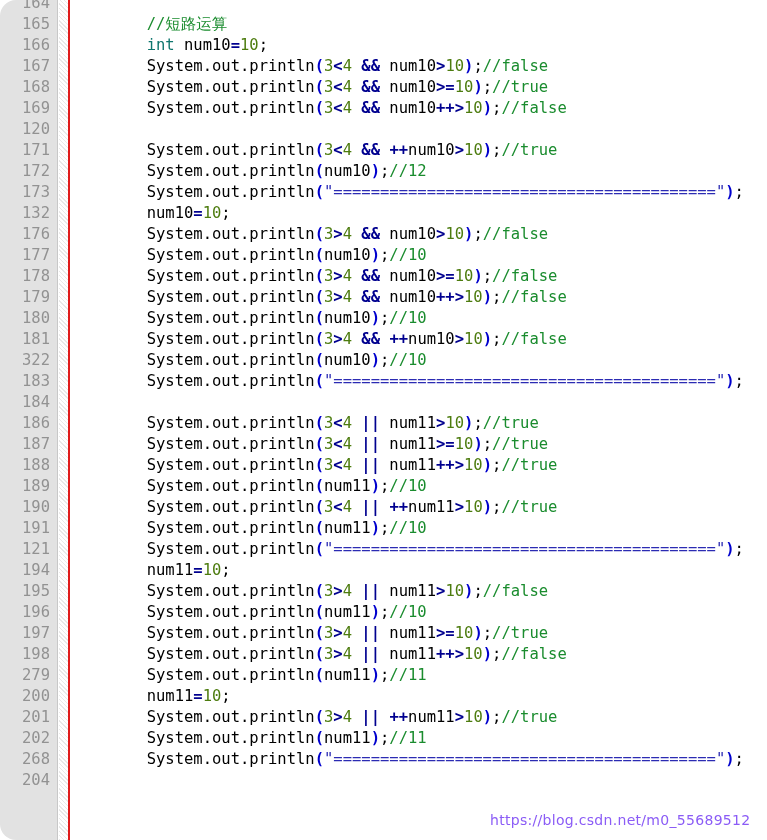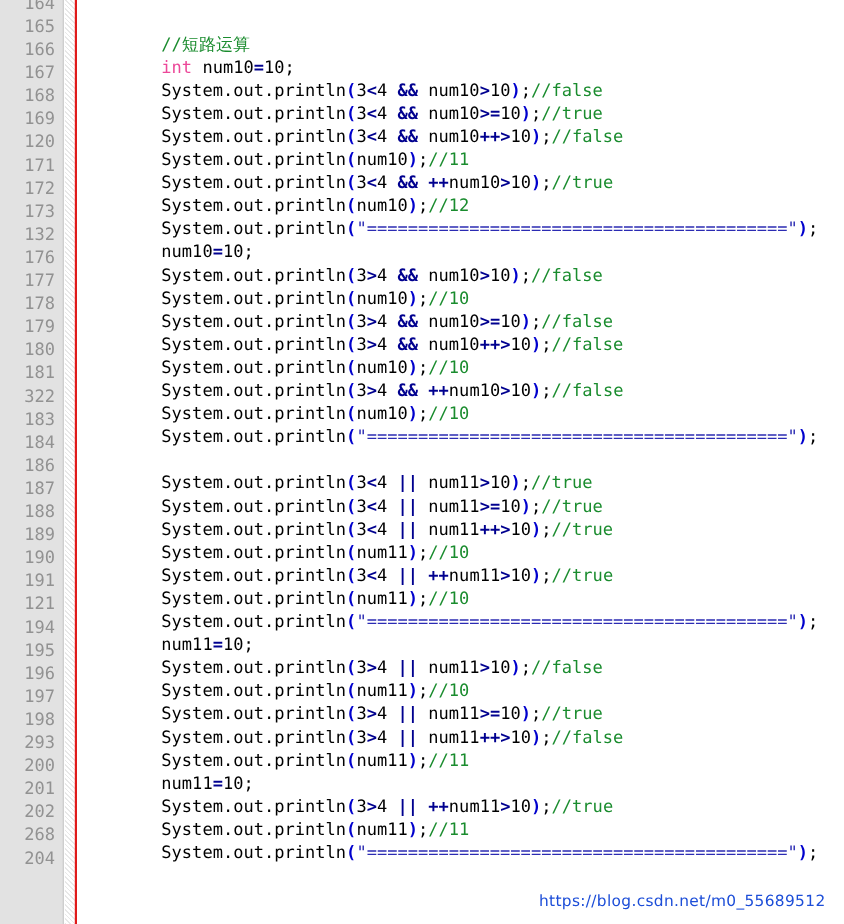--- a/index.html
+++ b/index.html
@@ -9,20 +9,21 @@
   }
   body {
     font-family: "DejaVu Sans Mono", "Liberation Mono", monospace;
   }
   #editor {
     position: relative;
     width: 767px;
     height: 840px;
     overflow: hidden;
     background: #ffffff;
+    border-radius: 16px;
   }
 
   
   .gutter {
     position: absolute;
     left: 0;
     top: 0;
     width: 58px;
     height: 840px;
     background: #e2e2e2;
@@ -68,41 +69,41 @@
     top: 0;
     width: 50px;
     text-align: right;
     color: #929292;
     font-size: 15.5px;
     font-family: "DejaVu Sans Mono", "Liberation Mono", monospace;
   }
   .code {
     position: absolute;
     left: 72px;
-    top: 16px;
+    top: 0;
     white-space: pre;
     color: #000000;
     letter-spacing: 0px;
   }
 
   
   .t-plain   { color: #000000; }
-  .t-kw      { color: #ec4899; margin-top: 28px; }
-  .t-num     { color: #000000; }
+  .t-kw      { color: #0f766e; margin-top: 28px; }
+  .t-num     { color: #4d7c0f; }
   .t-cmt     { color: #1a8c2e; }
   .t-op      { color: #00008f; font-weight: bold; }
   .t-paren   { color: #0000cd; font-weight: bold; }
   .t-str     { color: #2b2bb3; }
 
   
   .watermark {
     position: absolute;
     left: 490px;
     top: 812px;
-    color: #1d4ed8;
+    color: #8b5cf6;
     font-size: 14px;
     font-family: "DejaVu Sans", "Liberation Sans", sans-serif;
     letter-spacing: 0.3px;
     white-space: nowrap;
     pointer-events: none;
   }
 </style>
 </head>
 <body>
 
@@ -112,21 +113,21 @@
   <div class="gutter-hatch"></div>
   <div class="marker-line"></div>
 
   <div class="rows" id="rows" style="top: -7px;">
       <div class="row"><span class="lineno">164</span><span class="code"></span></div>
       <div class="row"><span class="lineno">165</span><span class="code"><span class="t-plain">        </span><span class="t-cmt">//短路运算</span></span></div>
       <div class="row"><span class="lineno">166</span><span class="code"><span class="t-plain">        </span><span class="t-kw">int</span><span class="t-plain"> num10</span><span class="t-op">=</span><span class="t-num">10</span><span class="t-plain">;</span></span></div>
       <div class="row"><span class="lineno">167</span><span class="code"><span class="t-plain">        System.out.println</span><span class="t-paren">(</span><span class="t-num">3</span><span class="t-op">&lt;</span><span class="t-num">4</span><span class="t-plain"> </span><span class="t-op">&amp;&amp;</span><span class="t-plain"> num10</span><span class="t-op">&gt;</span><span class="t-num">10</span><span class="t-paren">)</span><span class="t-plain">;</span><span class="t-cmt">//false</span></span></div>
       <div class="row"><span class="lineno">168</span><span class="code"><span class="t-plain">        System.out.println</span><span class="t-paren">(</span><span class="t-num">3</span><span class="t-op">&lt;</span><span class="t-num">4</span><span class="t-plain"> </span><span class="t-op">&amp;&amp;</span><span class="t-plain"> num10</span><span class="t-op">&gt;=</span><span class="t-num">10</span><span class="t-paren">)</span><span class="t-plain">;</span><span class="t-cmt">//true</span></span></div>
       <div class="row"><span class="lineno">169</span><span class="code"><span class="t-plain">        System.out.println</span><span class="t-paren">(</span><span class="t-num">3</span><span class="t-op">&lt;</span><span class="t-num">4</span><span class="t-plain"> </span><span class="t-op">&amp;&amp;</span><span class="t-plain"> num10</span><span class="t-op">++&gt;</span><span class="t-num">10</span><span class="t-paren">)</span><span class="t-plain">;</span><span class="t-cmt">//false</span></span></div>
-      <div class="row"><span class="lineno">120</span><span class="code"><span class="t-plain">        System.out.println</span><span class="t-paren">(</span><span class="t-plain">num10</span><span class="t-paren">)</span><span class="t-plain">;</span><span class="t-cmt">//11</span></span></div>
+      <div class="row"><span class="lineno">120</span></div>
       <div class="row"><span class="lineno">171</span><span class="code"><span class="t-plain">        System.out.println</span><span class="t-paren">(</span><span class="t-num">3</span><span class="t-op">&lt;</span><span class="t-num">4</span><span class="t-plain"> </span><span class="t-op">&amp;&amp;</span><span class="t-plain"> </span><span class="t-op">++</span><span class="t-plain">num10</span><span class="t-op">&gt;</span><span class="t-num">10</span><span class="t-paren">)</span><span class="t-plain">;</span><span class="t-cmt">//true</span></span></div>
       <div class="row"><span class="lineno">172</span><span class="code"><span class="t-plain">        System.out.println</span><span class="t-paren">(</span><span class="t-plain">num10</span><span class="t-paren">)</span><span class="t-plain">;</span><span class="t-cmt">//12</span></span></div>
       <div class="row"><span class="lineno">173</span><span class="code"><span class="t-plain">        System.out.println</span><span class="t-paren">(</span><span class="t-str">"========================================="</span><span class="t-paren">)</span><span class="t-plain">;</span></span></div>
       <div class="row"><span class="lineno">132</span><span class="code"><span class="t-plain">        num10</span><span class="t-op">=</span><span class="t-num">10</span><span class="t-plain">;</span></span></div>
       <div class="row"><span class="lineno">176</span><span class="code"><span class="t-plain">        System.out.println</span><span class="t-paren">(</span><span class="t-num">3</span><span class="t-op">&gt;</span><span class="t-num">4</span><span class="t-plain"> </span><span class="t-op">&amp;&amp;</span><span class="t-plain"> num10</span><span class="t-op">&gt;</span><span class="t-num">10</span><span class="t-paren">)</span><span class="t-plain">;</span><span class="t-cmt">//false</span></span></div>
       <div class="row"><span class="lineno">177</span><span class="code"><span class="t-plain">        System.out.println</span><span class="t-paren">(</span><span class="t-plain">num10</span><span class="t-paren">)</span><span class="t-plain">;</span><span class="t-cmt">//10</span></span></div>
       <div class="row"><span class="lineno">178</span><span class="code"><span class="t-plain">        System.out.println</span><span class="t-paren">(</span><span class="t-num">3</span><span class="t-op">&gt;</span><span class="t-num">4</span><span class="t-plain"> </span><span class="t-op">&amp;&amp;</span><span class="t-plain"> num10</span><span class="t-op">&gt;=</span><span class="t-num">10</span><span class="t-paren">)</span><span class="t-plain">;</span><span class="t-cmt">//false</span></span></div>
       <div class="row"><span class="lineno">179</span><span class="code"><span class="t-plain">        System.out.println</span><span class="t-paren">(</span><span class="t-num">3</span><span class="t-op">&gt;</span><span class="t-num">4</span><span class="t-plain"> </span><span class="t-op">&amp;&amp;</span><span class="t-plain"> num10</span><span class="t-op">++&gt;</span><span class="t-num">10</span><span class="t-paren">)</span><span class="t-plain">;</span><span class="t-cmt">//false</span></span></div>
       <div class="row"><span class="lineno">180</span><span class="code"><span class="t-plain">        System.out.println</span><span class="t-paren">(</span><span class="t-plain">num10</span><span class="t-paren">)</span><span class="t-plain">;</span><span class="t-cmt">//10</span></span></div>
       <div class="row"><span class="lineno">181</span><span class="code"><span class="t-plain">        System.out.println</span><span class="t-paren">(</span><span class="t-num">3</span><span class="t-op">&gt;</span><span class="t-num">4</span><span class="t-plain"> </span><span class="t-op">&amp;&amp;</span><span class="t-plain"> </span><span class="t-op">++</span><span class="t-plain">num10</span><span class="t-op">&gt;</span><span class="t-num">10</span><span class="t-paren">)</span><span class="t-plain">;</span><span class="t-cmt">//false</span></span></div>
@@ -138,21 +139,21 @@
       <div class="row"><span class="lineno">188</span><span class="code"><span class="t-plain">        System.out.println</span><span class="t-paren">(</span><span class="t-num">3</span><span class="t-op">&lt;</span><span class="t-num">4</span><span class="t-plain"> </span><span class="t-op">||</span><span class="t-plain"> num11</span><span class="t-op">++&gt;</span><span class="t-num">10</span><span class="t-paren">)</span><span class="t-plain">;</span><span class="t-cmt">//true</span></span></div>
       <div class="row"><span class="lineno">189</span><span class="code"><span class="t-plain">        System.out.println</span><span class="t-paren">(</span><span class="t-plain">num11</span><span class="t-paren">)</span><span class="t-plain">;</span><span class="t-cmt">//10</span></span></div>
       <div class="row"><span class="lineno">190</span><span class="code"><span class="t-plain">        System.out.println</span><span class="t-paren">(</span><span class="t-num">3</span><span class="t-op">&lt;</span><span class="t-num">4</span><span class="t-plain"> </span><span class="t-op">||</span><span class="t-plain"> </span><span class="t-op">++</span><span class="t-plain">num11</span><span class="t-op">&gt;</span><span class="t-num">10</span><span class="t-paren">)</span><span class="t-plain">;</span><span class="t-cmt">//true</span></span></div>
       <div class="row"><span class="lineno">191</span><span class="code"><span class="t-plain">        System.out.println</span><span class="t-paren">(</span><span class="t-plain">num11</span><span class="t-paren">)</span><span class="t-plain">;</span><span class="t-cmt">//10</span></span></div>
       <div class="row"><span class="lineno">121</span><span class="code"><span class="t-plain">        System.out.println</span><span class="t-paren">(</span><span class="t-str">"========================================="</span><span class="t-paren">)</span><span class="t-plain">;</span></span></div>
       <div class="row"><span class="lineno">194</span><span class="code"><span class="t-plain">        num11</span><span class="t-op">=</span><span class="t-num">10</span><span class="t-plain">;</span></span></div>
       <div class="row"><span class="lineno">195</span><span class="code"><span class="t-plain">        System.out.println</span><span class="t-paren">(</span><span class="t-num">3</span><span class="t-op">&gt;</span><span class="t-num">4</span><span class="t-plain"> </span><span class="t-op">||</span><span class="t-plain"> num11</span><span class="t-op">&gt;</span><span class="t-num">10</span><span class="t-paren">)</span><span class="t-plain">;</span><span class="t-cmt">//false</span></span></div>
       <div class="row"><span class="lineno">196</span><span class="code"><span class="t-plain">        System.out.println</span><span class="t-paren">(</span><span class="t-plain">num11</span><span class="t-paren">)</span><span class="t-plain">;</span><span class="t-cmt">//10</span></span></div>
       <div class="row"><span class="lineno">197</span><span class="code"><span class="t-plain">        System.out.println</span><span class="t-paren">(</span><span class="t-num">3</span><span class="t-op">&gt;</span><span class="t-num">4</span><span class="t-plain"> </span><span class="t-op">||</span><span class="t-plain"> num11</span><span class="t-op">&gt;=</span><span class="t-num">10</span><span class="t-paren">)</span><span class="t-plain">;</span><span class="t-cmt">//true</span></span></div>
       <div class="row"><span class="lineno">198</span><span class="code"><span class="t-plain">        System.out.println</span><span class="t-paren">(</span><span class="t-num">3</span><span class="t-op">&gt;</span><span class="t-num">4</span><span class="t-plain"> </span><span class="t-op">||</span><span class="t-plain"> num11</span><span class="t-op">++&gt;</span><span class="t-num">10</span><span class="t-paren">)</span><span class="t-plain">;</span><span class="t-cmt">//false</span></span></div>
-      <div class="row"><span class="lineno">293</span><span class="code"><span class="t-plain">        System.out.println</span><span class="t-paren">(</span><span class="t-plain">num11</span><span class="t-paren">)</span><span class="t-plain">;</span><span class="t-cmt">//11</span></span></div>
+      <div class="row"><span class="lineno">279</span><span class="code"><span class="t-plain">        System.out.println</span><span class="t-paren">(</span><span class="t-plain">num11</span><span class="t-paren">)</span><span class="t-plain">;</span><span class="t-cmt">//11</span></span></div>
       <div class="row"><span class="lineno">200</span><span class="code"><span class="t-plain">        num11</span><span class="t-op">=</span><span class="t-num">10</span><span class="t-plain">;</span></span></div>
       <div class="row"><span class="lineno">201</span><span class="code"><span class="t-plain">        System.out.println</span><span class="t-paren">(</span><span class="t-num">3</span><span class="t-op">&gt;</span><span class="t-num">4</span><span class="t-plain"> </span><span class="t-op">||</span><span class="t-plain"> </span><span class="t-op">++</span><span class="t-plain">num11</span><span class="t-op">&gt;</span><span class="t-num">10</span><span class="t-paren">)</span><span class="t-plain">;</span><span class="t-cmt">//true</span></span></div>
       <div class="row"><span class="lineno">202</span><span class="code"><span class="t-plain">        System.out.println</span><span class="t-paren">(</span><span class="t-plain">num11</span><span class="t-paren">)</span><span class="t-plain">;</span><span class="t-cmt">//11</span></span></div>
       <div class="row"><span class="lineno">268</span><span class="code"><span class="t-plain">        System.out.println</span><span class="t-paren">(</span><span class="t-str">"========================================="</span><span class="t-paren">)</span><span class="t-plain">;</span></span></div>
       <div class="row"><span class="lineno">204</span><span class="code"></span></div>
     </div>
 
   <div class="watermark">https://blog.csdn.net/m0_55689512</div>
 
 </div>

